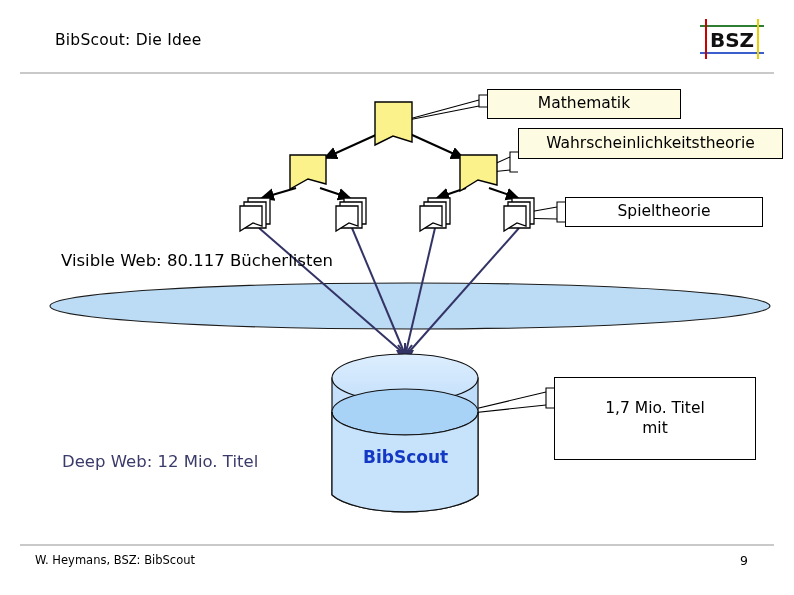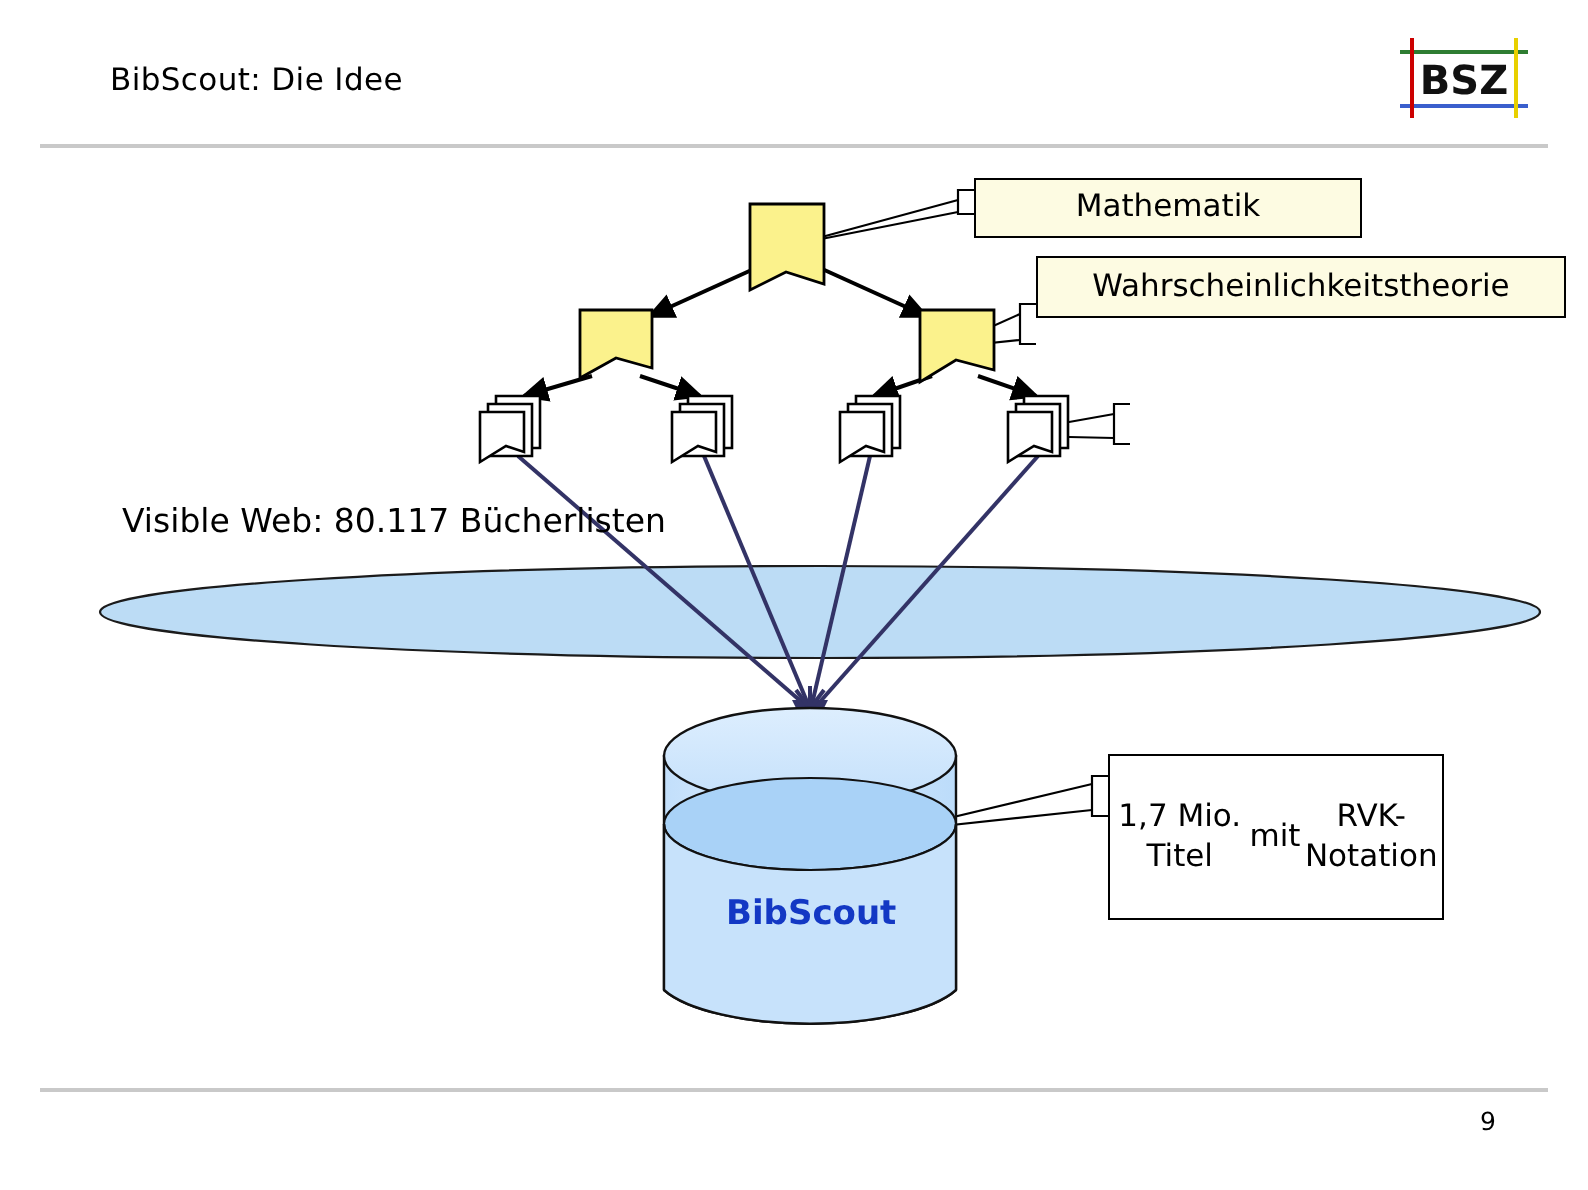--- a/index.html
+++ b/index.html
@@ -90,22 +90,22 @@
   #callout-wahrscheinlichkeit {
     left: 518px; top: 128px;
     width: 265px; height: 31px;
   }
   #callout-spieltheorie {
     left: 565px; top: 197px;
     width: 198px; height: 30px;
   }
   #callout-rvk {
     left: 554px; top: 377px;
-    width: 168px; height: 83px;
-    flex-direction: row;
+    width: 202px; height: 83px;
+    flex-direction: column;
     justify-content: center;
     white-space: normal;
   }
   #callout-rvk span { display: block; }
 
   
   #katalog-label {
     position: absolute;
     left: 363px;
     top: 447px;
@@ -265,30 +265,32 @@
                A73,23 0 0 1 332,412 z" fill="#c7e2fb" stroke="none"></path>
       <path d="M332,412 A73,23 0 0 0 478,412" fill="none" stroke="#111111" stroke-width="1.1"></path>
       <path d="M332,412 L332,495 M478,412 L478,495" stroke="#111111" stroke-width="1.2" fill="none"></path>
       <path d="M332,495 A78,26 0 0 0 478,495" stroke="#111111" stroke-width="1.2" fill="none"></path>
     </g>
   </svg>
 
 
   <div class="caption" id="caption-visible-listen">Visible Web: 80.117 Bücherlisten</div>
 
+  <div class="caption" id="caption-deep-web">Deep Web: 12 Mio. Titel</div>
 
   <div class="callout cream" id="callout-mathematik">Mathematik</div>
 
   <div class="callout cream" id="callout-wahrscheinlichkeit">Wahrscheinlichkeitstheorie</div>
 
+  <div class="callout white" id="callout-spieltheorie">Spieltheorie</div>
 
   <div class="callout white" id="callout-rvk">
     <span>1,7 Mio. Titel</span>
     <span>mit</span>
-    <span>RVK-Notation</span>
   </div>
 
   <div id="katalog-label">BibScout</div>
 
   <div id="footer-rule"></div>
+  <div id="footer-text">W. Heymans, BSZ: BibScout</div>
   <div id="page-number">9</div>
 
 </div>
 
 </body></html>

